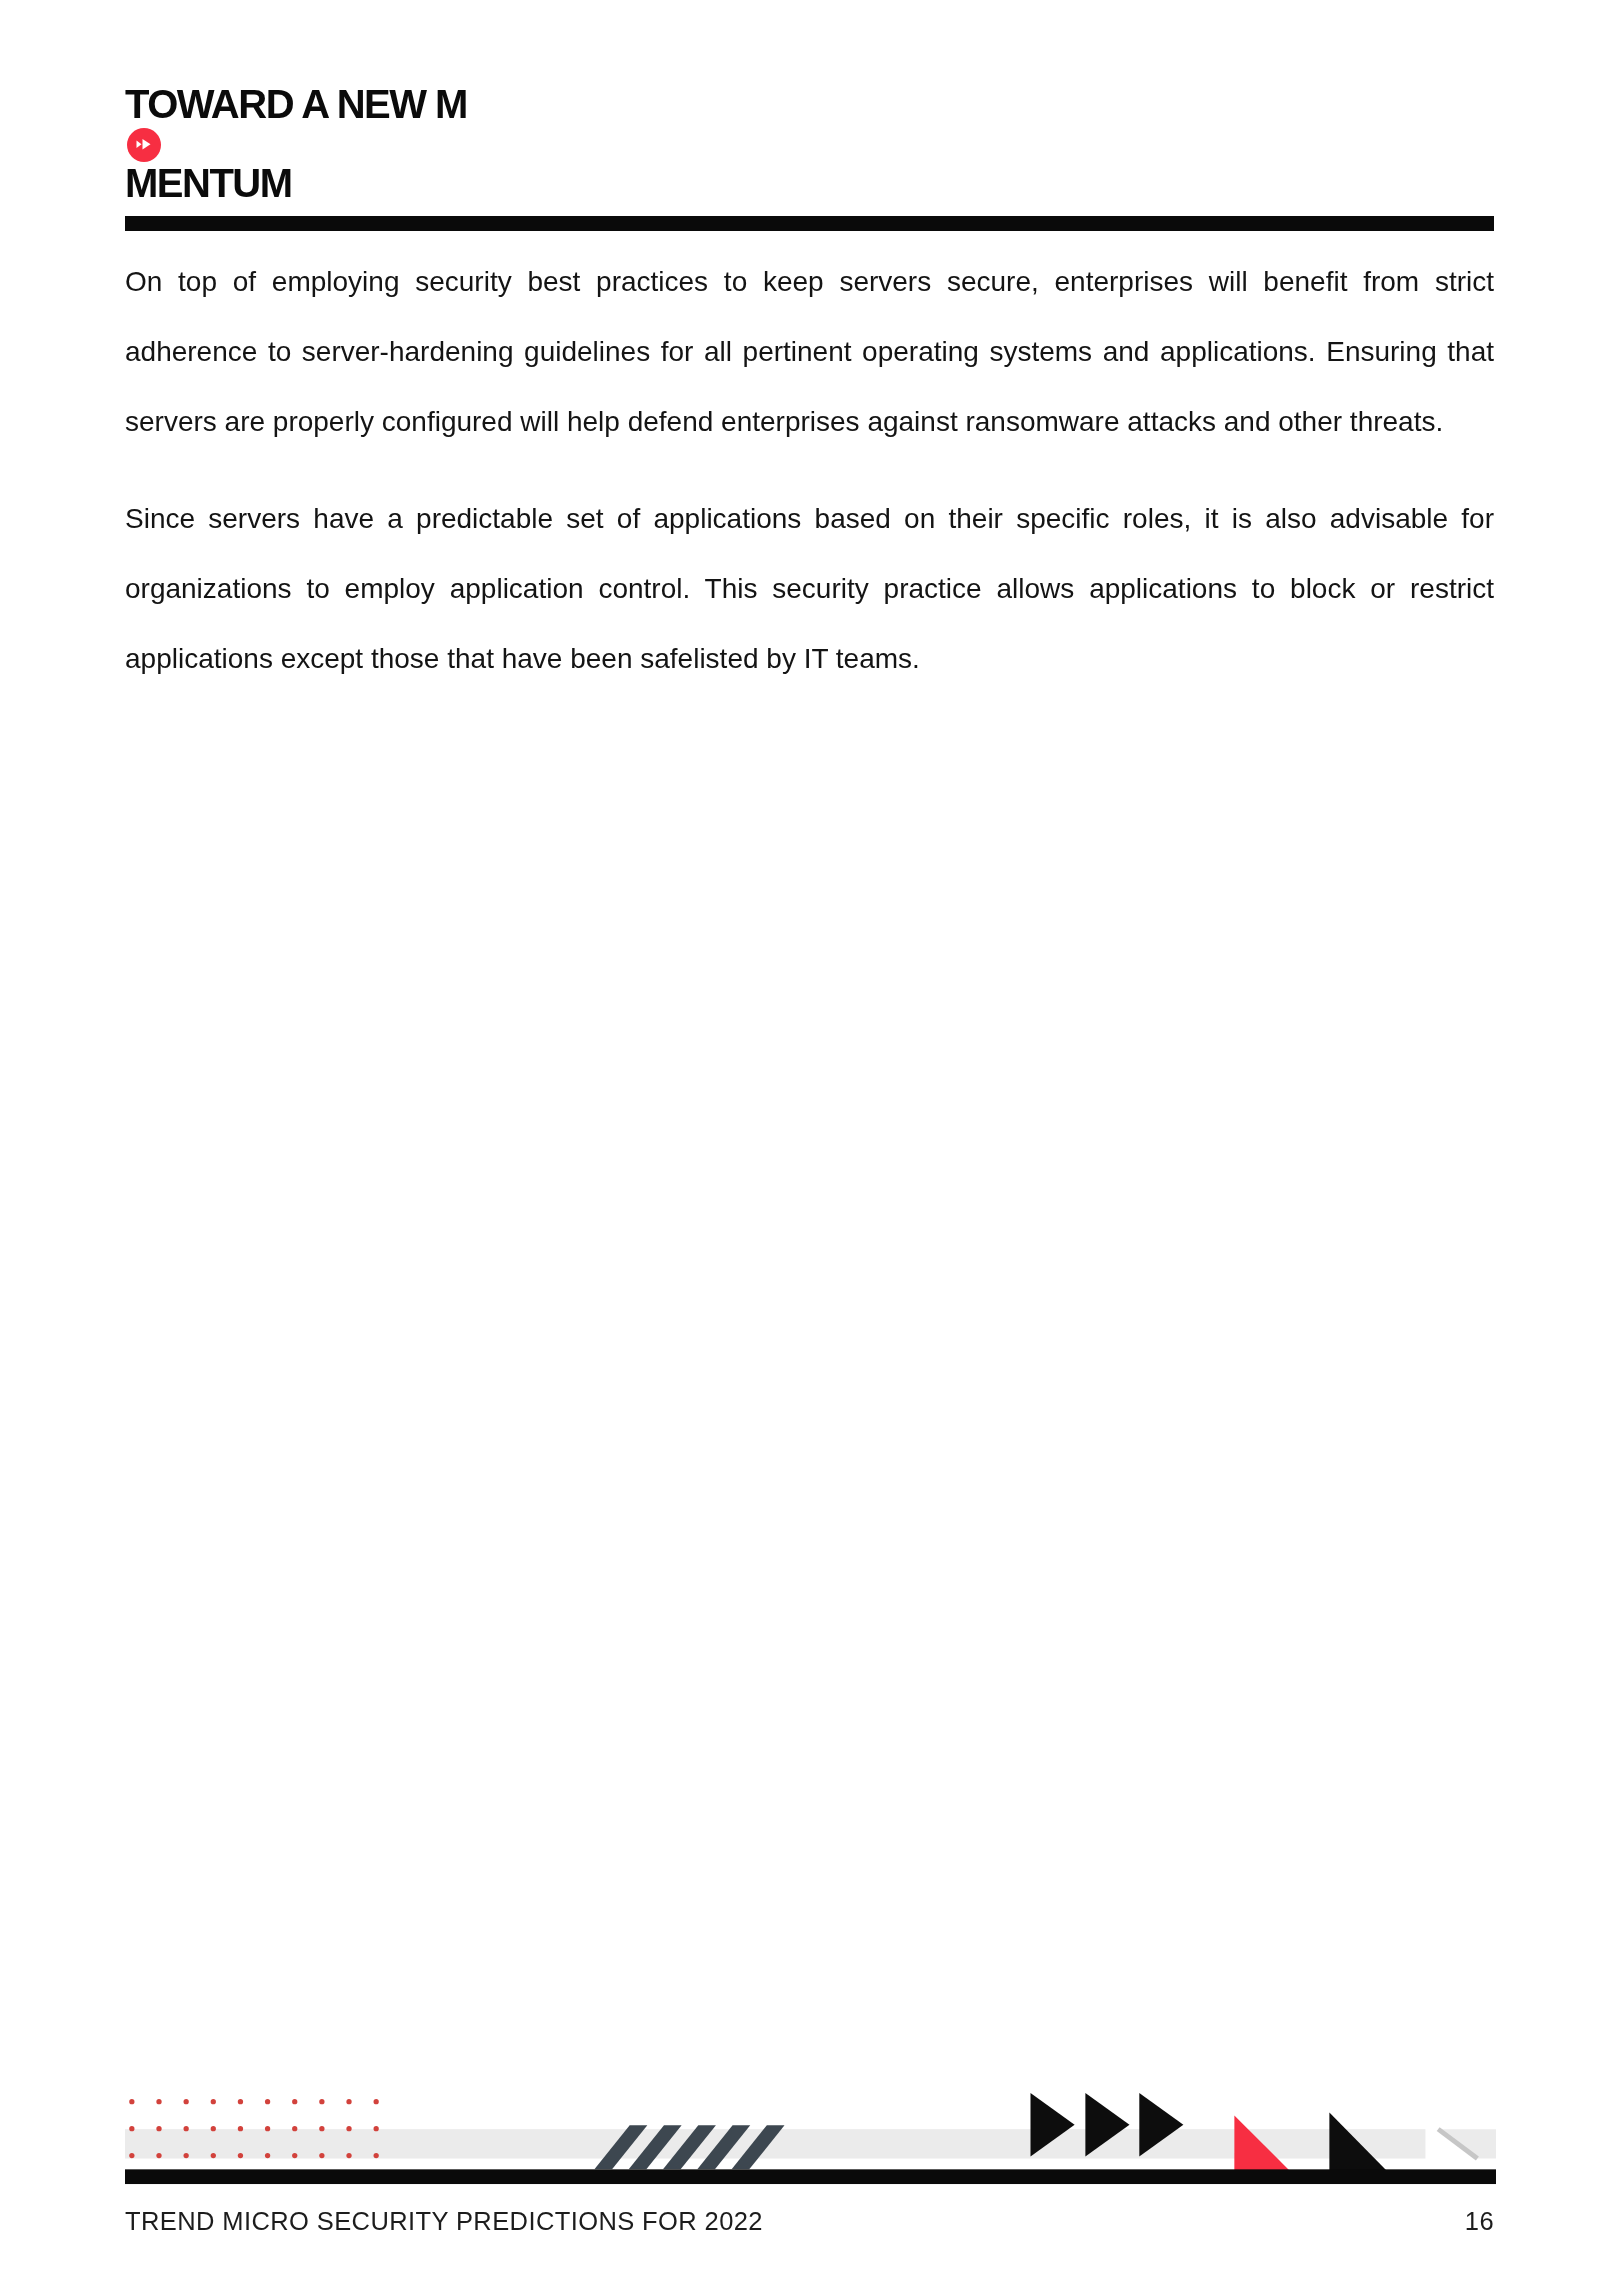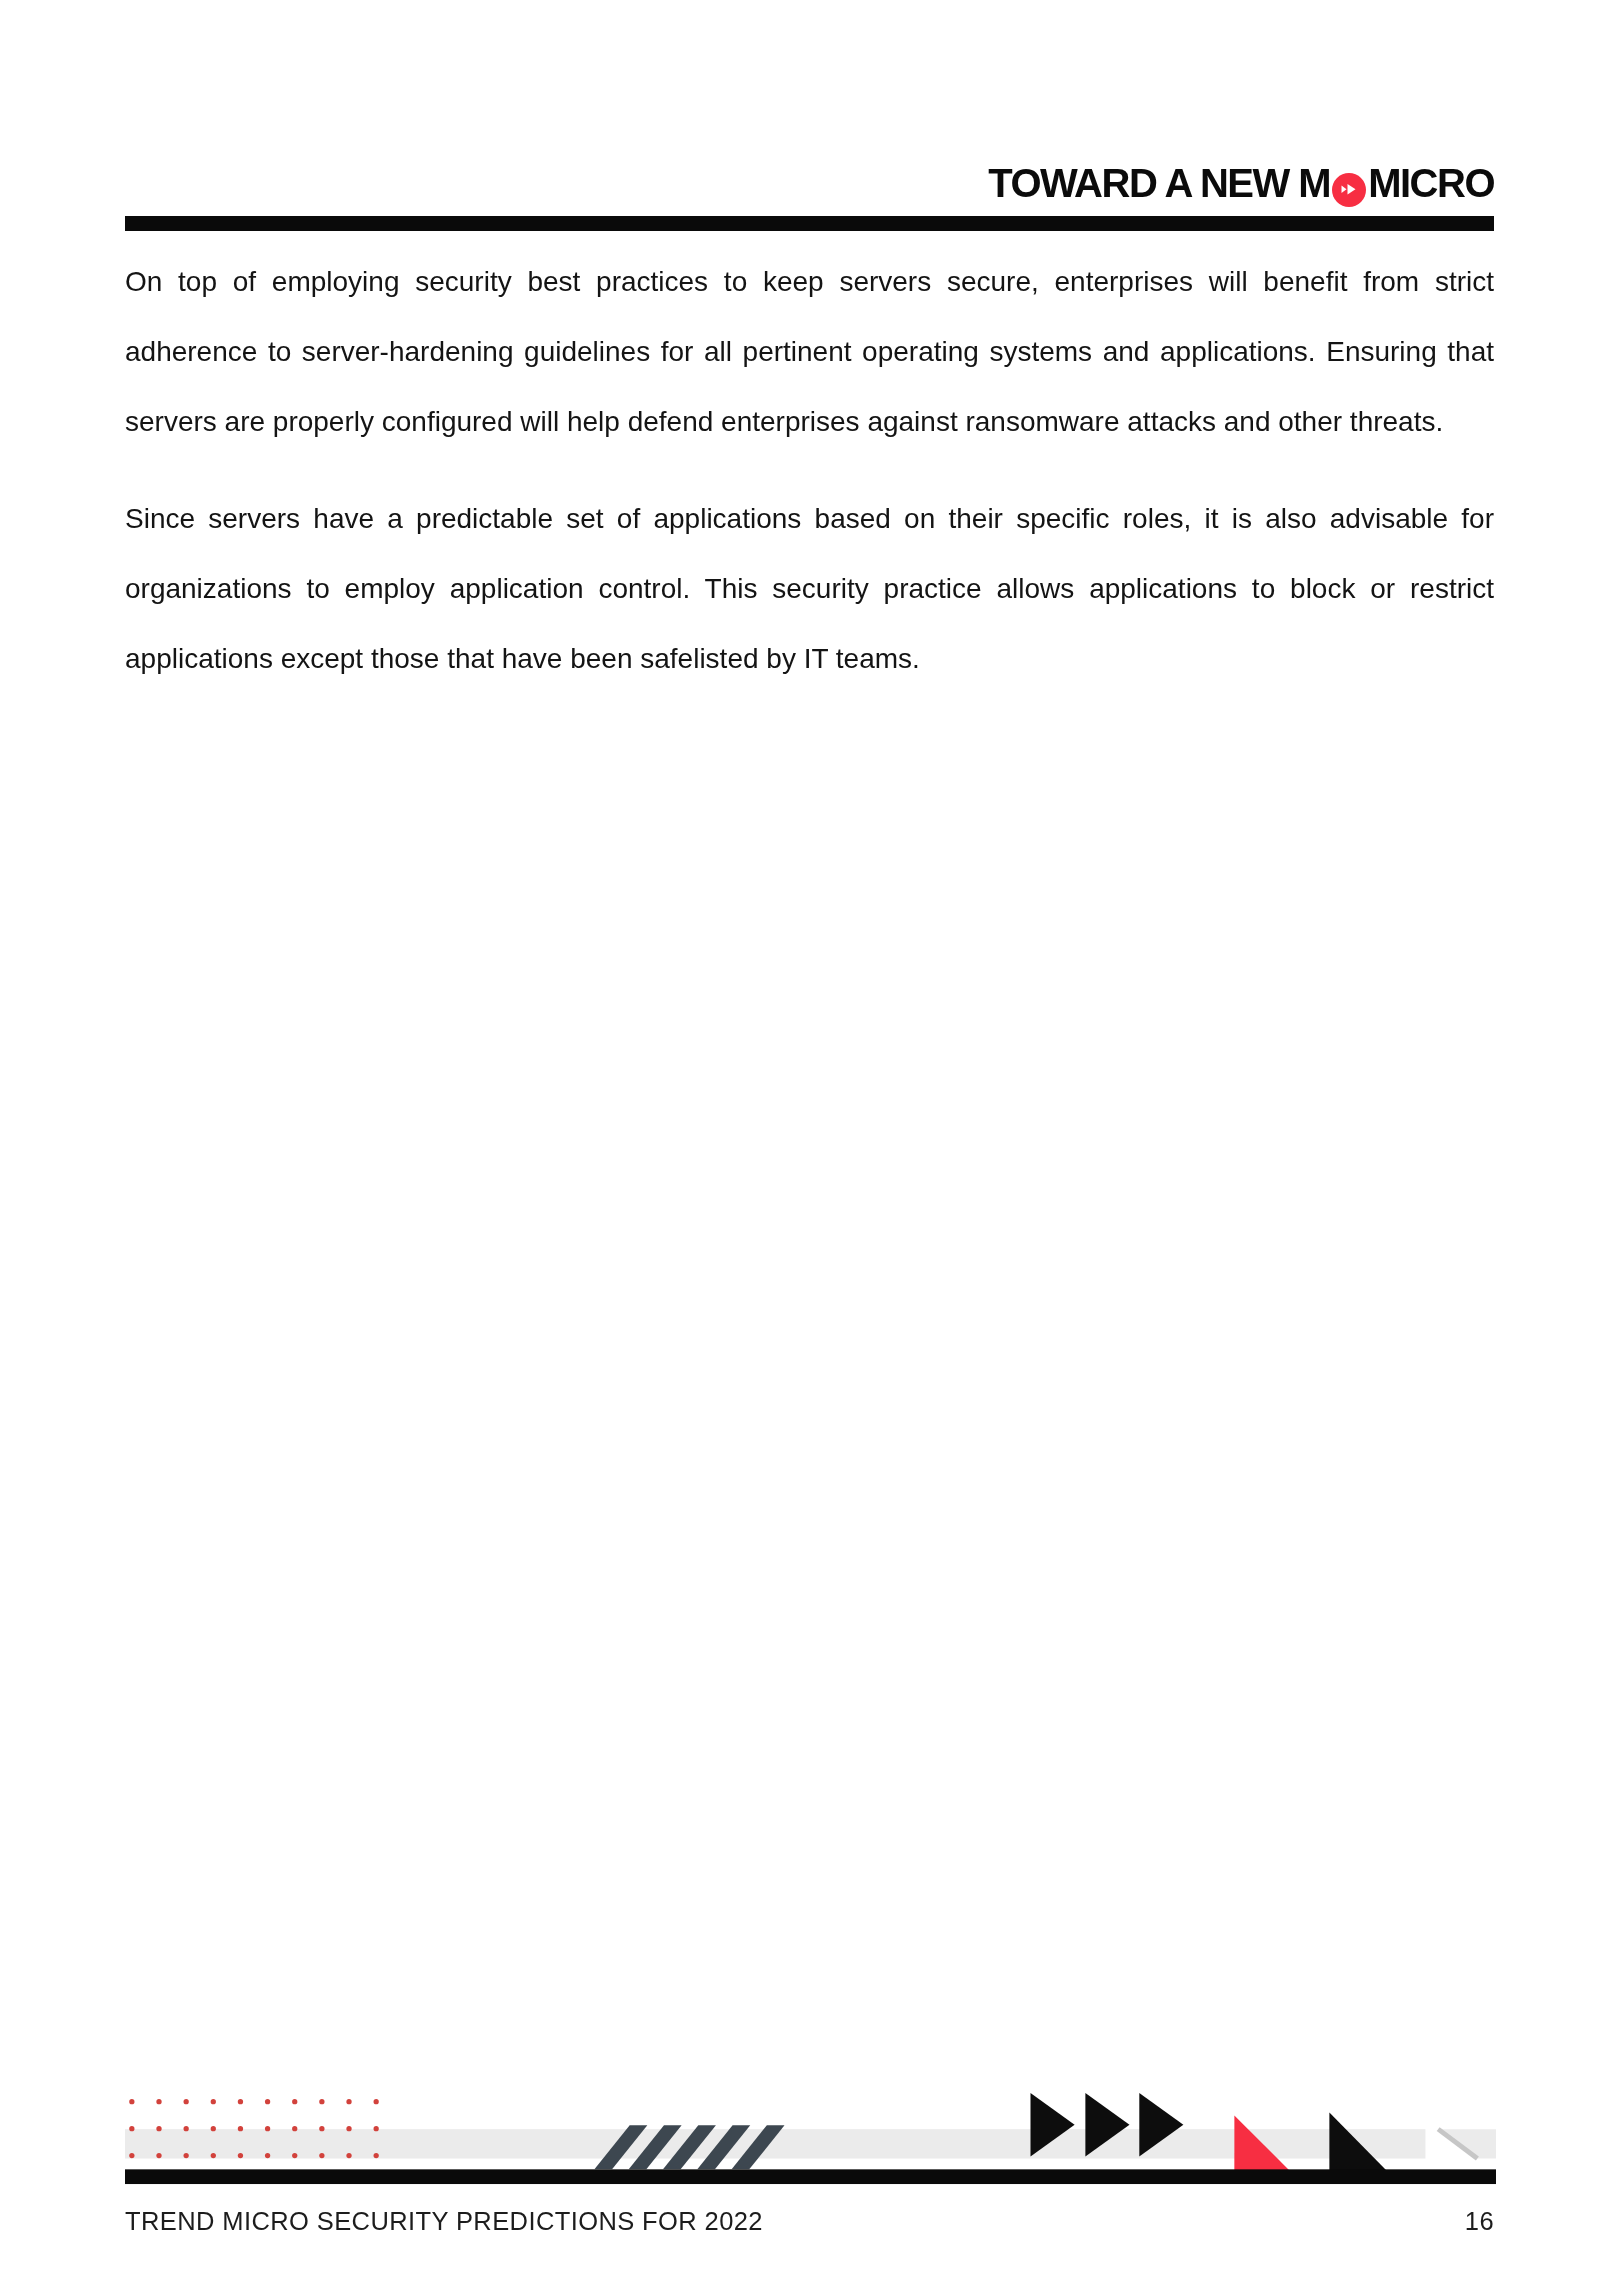--- a/index.html
+++ b/index.html
@@ -7,21 +7,21 @@
     position:relative;
     width:1621px;height:2293px;
     background:#ffffff;
     font-family:"Liberation Sans","DejaVu Sans",sans-serif;
     color:#111111;
     overflow:hidden;
   }
   
   .title-row{
     position:absolute;top:157px;left:125px;width:1369px;height:49px;
-    display:flex;justify-content:flex-end;align-items:flex-end;
+    display:flex;justify-content:flex-end;align-items:flex-start;flex-direction:column;
   }
   .title-text{
     font-size:40px;font-weight:700;letter-spacing:-1.5px;
     color:#0b0b0b;white-space:pre;
   }
   .title-o{width:34px;height:34px;margin:0 2px;position:relative;top:1px;flex:0 0 auto;}
   .title-rule{
     position:absolute;top:216px;left:125px;width:1369px;height:14.7px;
     background:#0a0a0a;
   }
@@ -51,21 +51,21 @@
 
   <div class="title-row">
     <span class="title-text">TOWARD A NEW M</span>
     <svg class="title-o" viewBox="0 0 34 34" aria-hidden="true">
       <circle cx="17" cy="17" r="17" fill="#f72e42"></circle>
       <g fill="#ffffff">
         <polygon points="9.5,12.5 9.5,20 14.5,16.2"></polygon>
         <polygon points="15.5,11 15.5,21.5 23.5,16.2"></polygon>
       </g>
     </svg>
-    <span class="title-text">MICRO</span>
+    <span class="title-text">MENTUM</span>
   </div>
 
   <div class="title-rule"></div>
 
   <div class="body-copy">
     <p>On top of employing security best practices to keep servers secure, enterprises will benefit from strict adherence to server-hardening guidelines for all pertinent operating systems and applications. Ensuring that servers are properly configured will help defend enterprises against ransomware attacks and other threats.</p>
     <p>Since servers have a predictable set of applications based on their specific roles, it is also advisable for organizations to employ application control. This security practice allows applications to block or restrict applications except those that have been safelisted by IT teams.</p>
   </div>
 
   <svg class="footer-deco" viewBox="0 0 1399 100" aria-hidden="true">

